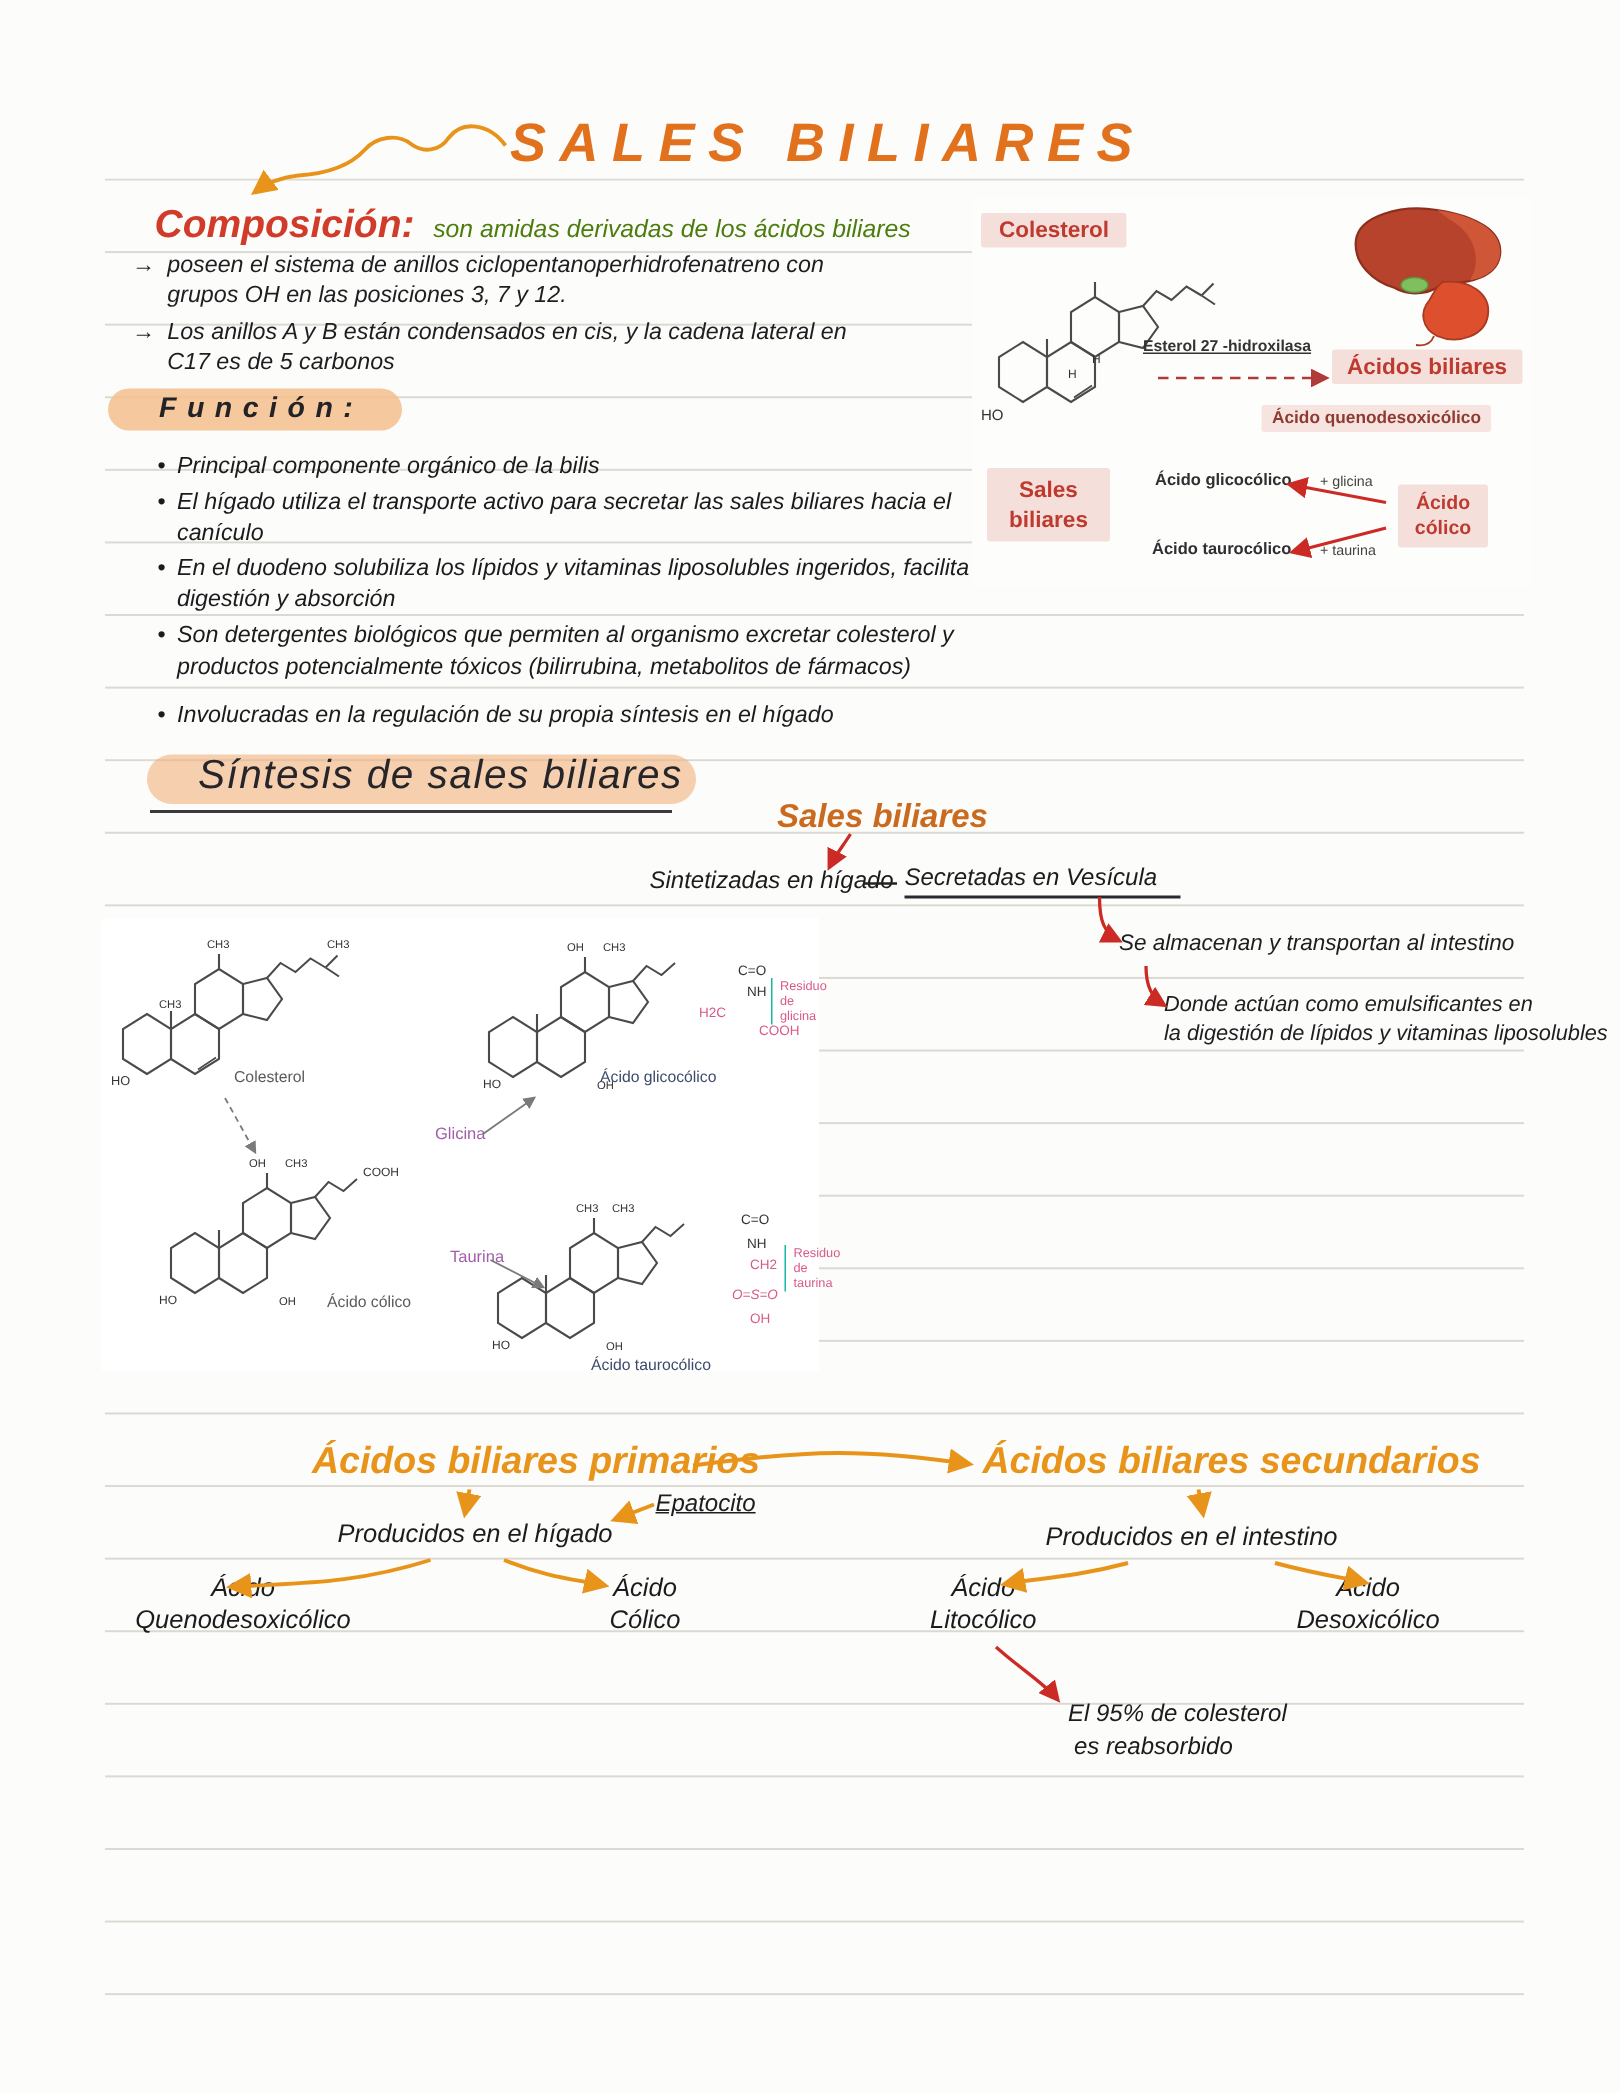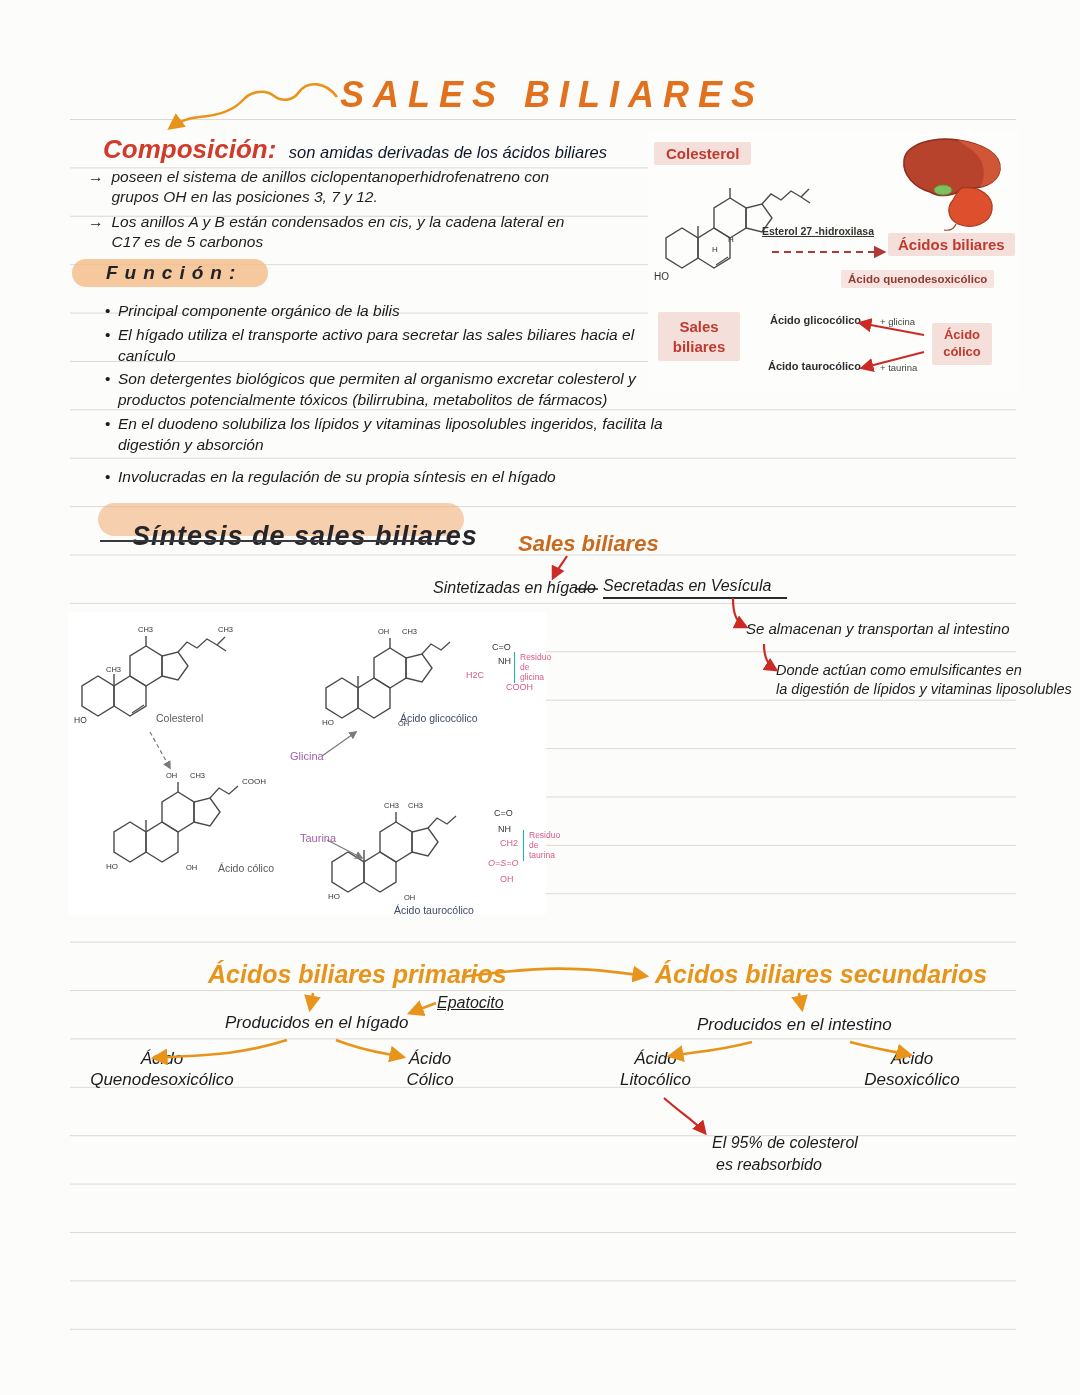--- a/index.html
+++ b/index.html
@@ -15,21 +15,21 @@
   }
   .abs { position:absolute; }
 
   .title {
     left:340px; top:74px; font-size:36px; font-weight:700; letter-spacing:9px;
     color:#E2711D; font-style:italic; white-space:nowrap;
   }
 
   .comp-row { left:103px; top:134px; white-space:nowrap; }
   .comp-heading { font-size:26px; font-weight:600; color:#D13B2A; font-style:italic; }
-  .comp-intro { font-size:16.5px; color:#0f172a; font-style:italic; margin-left:8px; }
+  .comp-intro { font-size:16.5px; color:#4d7c0f; font-style:italic; margin-left:8px; }
   .arrow-point { display:flex; gap:8px; font-size:15.5px; color:#1E1E20; font-style:italic; line-height:1.3; }
   .arrow-glyph { flex:none; font-style:normal; font-weight:700; }
 
   .funcion-pill { left:72px; top:259px; width:196px; height:28px; background:#F5BE8C; border-radius:14px; opacity:.85; }
   .funcion-heading { left:106px; top:262px; font-size:19px; font-weight:600; letter-spacing:7px; color:#232327; font-style:italic; }
   .funcion-list { left:92px; top:290px; width:562px; list-style:none; margin:11px; padding:0; }
   .funcion-list li { position:relative; padding-left:15px; font-size:15.5px; font-style:italic; line-height:1.34; margin-bottom:3px; color:#1B1B1D; }
   .funcion-list li::before { content:"\2022"; position:absolute; left:2px; top:0; font-style:normal; }
   .funcion-list li.gap { margin-top:12px; }
 
@@ -50,21 +50,21 @@
   .figure { left:68px; top:612px; width:478px; height:302px; background:#FFFFFF; }
   .figcap { position:absolute; font-size:10.5px; color:#5A5A5A; white-space:nowrap; }
   .figcap-blue { color:#3E4A6B; }
   .figcap-purple { position:absolute; font-size:11px; color:#A05FA8; white-space:nowrap; }
   .atom { position:absolute; font-size:9px; color:#333; white-space:nowrap; }
   .atom-pink { color:#D85A8A; }
   .res-block { position:absolute; font-size:8.5px; color:#D85A8A; line-height:1.2; border-left:1px solid #14b8a6; padding-left:5px; }
 
   
   .sintesis-pill { left:98px; top:503px; width:366px; height:33px; background:#F2B17C; opacity:.6; border-radius:17px; }
-  .sintesis-heading { left:132px; top:501px; font-size:27px; font-weight:700; color:#26262A; font-style:italic; letter-spacing:1px;margin-top:20px; }
+  .sintesis-heading { left:132px; top:501px; font-size:27px; font-weight:400; color:#26262A; font-style:italic; letter-spacing:1px; }
   .sintesis-underline { left:100px; top:540px; width:348px; height:2px; background:#3A3A3E; }
   .sales-lbl { left:518px; top:531px; font-size:22px; font-weight:600; color:#C96A1F; font-style:italic; }
   .flow { font-size:16px; font-style:italic; color:#1C1C1E; white-space:nowrap; }
   .flow-step2 { border-bottom:2px solid #2A2A2E; padding-right:16px; padding-bottom:2px; }
   .note1 { left:746px; top:620px; font-size:15px; font-style:italic; white-space:nowrap;text-align:center; }
   .note2 { left:776px; top:661px; font-size:14.5px; font-style:italic; line-height:1.32; white-space:nowrap; }
 
   
   .class-head { font-size:25px; font-weight:600; color:#E8941A; font-style:italic; white-space:nowrap; }
   .class-sub { font-size:17px; font-style:italic; color:#1C1C1E; white-space:nowrap; }
@@ -113,22 +113,22 @@
   <div class="abs arrow-point" style="left:88px; top:212px; width:505px;">
     <span class="arrow-glyph">→</span>
     <span>Los anillos A y B están condensados en cis, y la cadena lateral en C17 es de 5 carbonos</span>
   </div>
 
   <div class="abs funcion-pill"></div>
   <div class="abs funcion-heading">Función:</div>
   <ul class="abs funcion-list">
     <li>Principal componente orgánico de la bilis</li>
     <li>El hígado utiliza el transporte activo para secretar las sales biliares hacia el canículo</li>
+    <li>En el duodeno solubiliza los lípidos y vitaminas liposolubles ingeridos, facilita la digestión y absorción</li>
     <li>Son detergentes biológicos que permiten al organismo excretar colesterol y productos potencialmente tóxicos (bilirrubina, metabolitos de fármacos)</li>
-    <li>En el duodeno solubiliza los lípidos y vitaminas liposolubles ingeridos, facilita la digestión y absorción</li>
     <li class="gap">Involucradas en la regulación de su propia síntesis en el hígado</li>
   </ul>
 
   <div class="abs pathway">
     <div class="pbox box-colesterol">Colesterol</div>
 
     <svg class="abs chem" style="left:4px; top:40px;" width="228" height="118" viewBox="0 0 228 118">
       <g transform="translate(12,10)">
         <use href="#steroid"></use>
         <polyline points="98,24 107,14 117,20 127,11 137,17" fill="none" stroke="#4A4A4A" stroke-width="1.4"></polyline>

